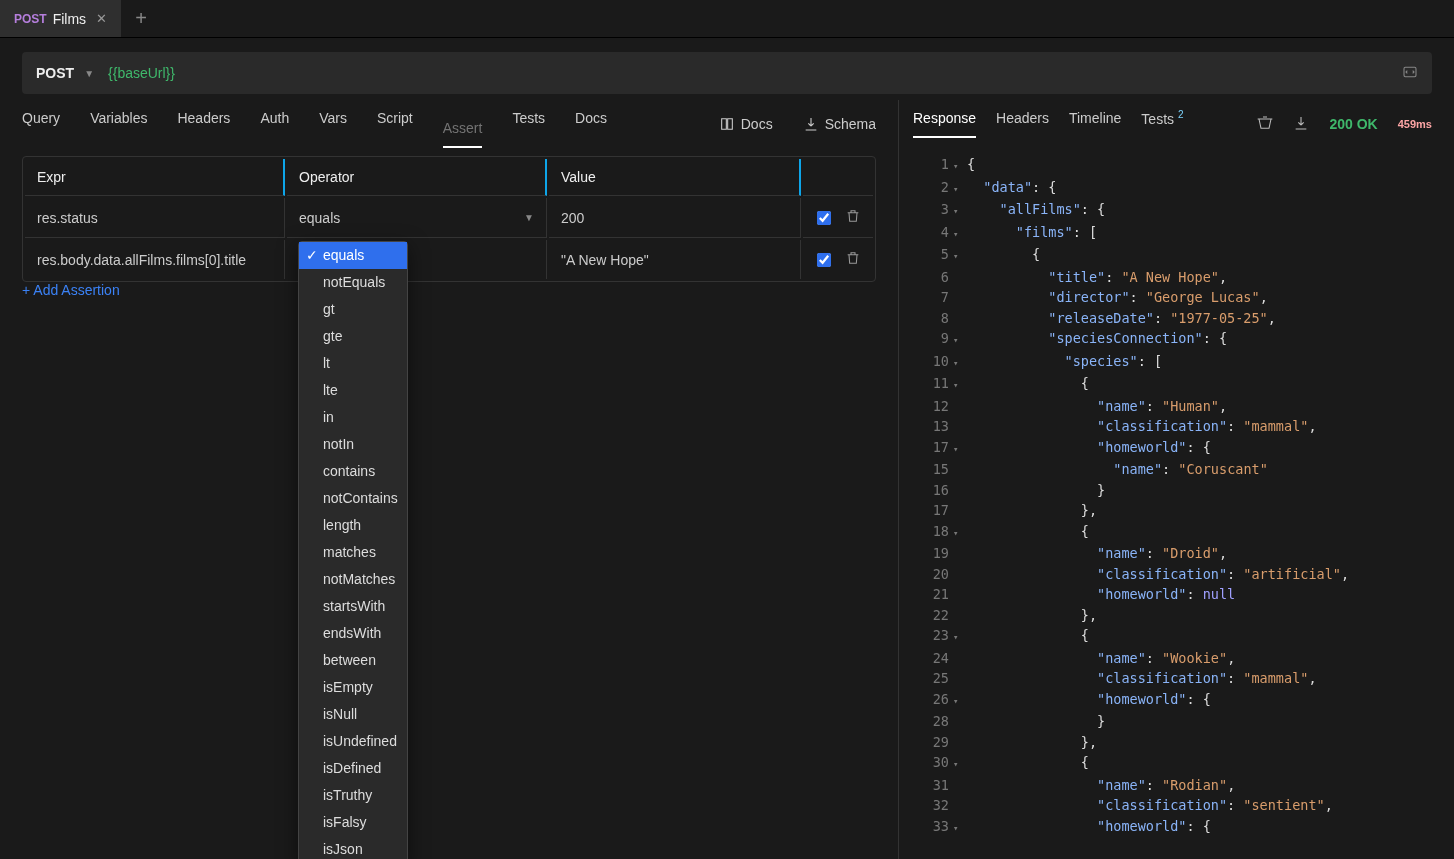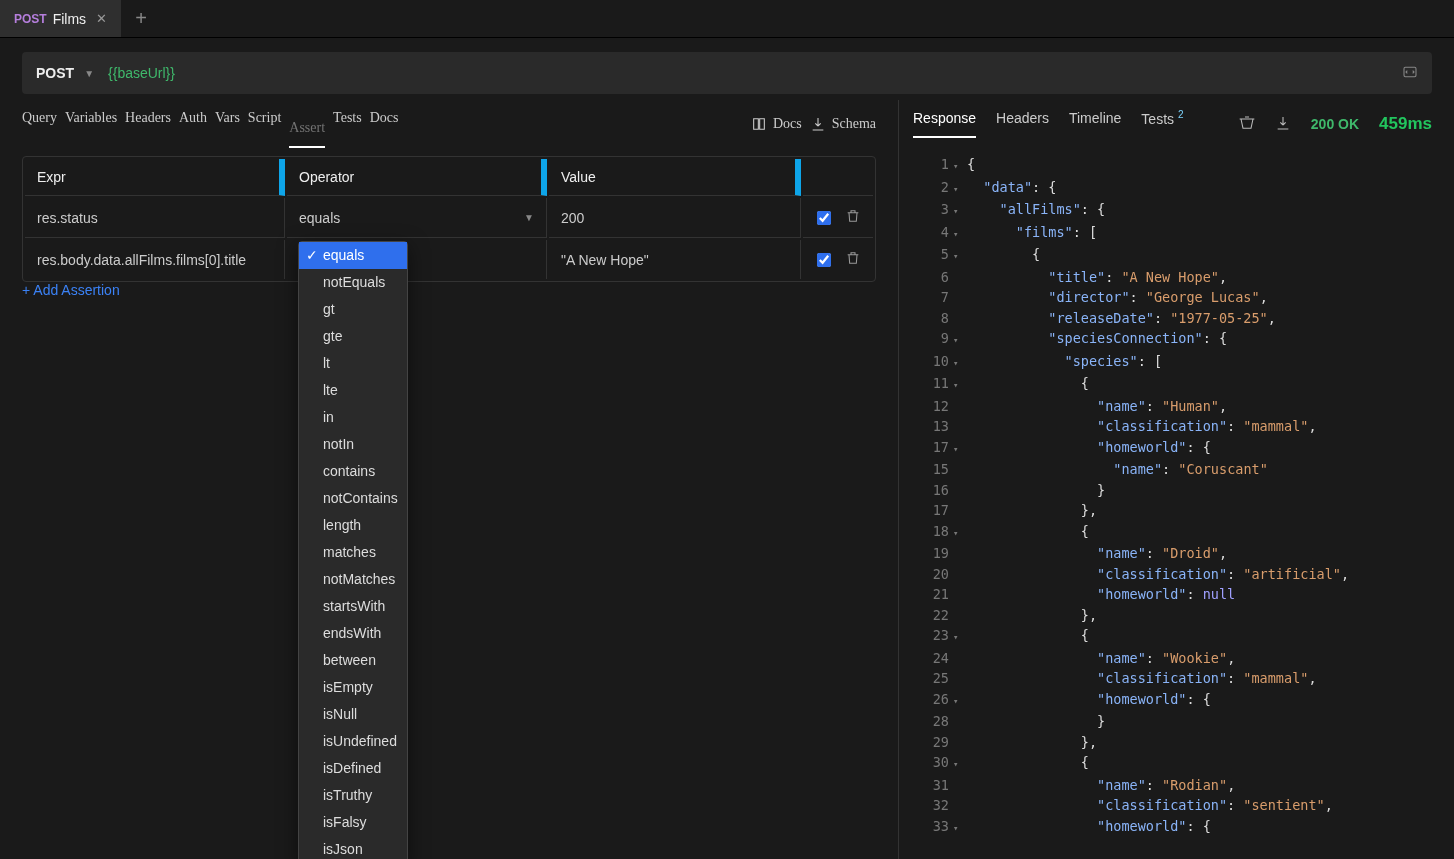--- a/index.html
+++ b/index.html
@@ -51,44 +51,44 @@
 .urlrow .url { color:#3fb86b; margin-left: 14px; flex:1; }
 .urlrow .codeicon { color:#888; }
 .split {
   display: flex;
   margin-top: 6px;
   height: calc(100% - 100px);
 }
 .leftpane { flex:1; border-right:1px solid #333; display:flex; flex-direction:column; padding: 0 22px; min-width:0;}
 .rightpane { width: 555px; display:flex; flex-direction:column; padding: 0 2px 0 14px;}
 .tabs2 {
-  display:flex; align-items:center; height:48px; gap:8px; border-bottom:1px solid transparent;font-family:Liberation Serif, serif;
+  display:flex; align-items:center; height:48px; gap:30px; border-bottom:1px solid transparent;
 }
 .tabs2 .tab2 { color:#ccc; cursor:pointer; padding-bottom:10px; border-bottom:2px solid transparent; }
 .tabs2 .tab2.active { color:#737373; border-bottom-color:#fff; font-weight:500;margin-top:20px;}
 .tabs2 .spacer { flex:1;}
 .tabs2 .rightlink { display:flex; align-items:center; gap:6px; color:#ccc; cursor:pointer;}
 .tabs2 .rightlink svg { width:16px;height:16px;}
 .rtabs { display:flex; align-items:center; height:48px; gap:20px;}
 .rtabs .rt { color:#ccc; cursor:pointer; padding-bottom:10px; border-bottom:2px solid transparent;}
 .rtabs .rt.active { color:#fff; border-bottom-color:#fff; font-weight:500;}
 .rtabs .sup { color:#7dd3fc; font-size:10px; vertical-align: super;}
 .rtabs .spacer{flex:1;}
 .rtabs .ic { color:#bbb; cursor:pointer;}
 .stat-ok { color:#3fb86b; font-weight:600;}
-.stat-time, .stat-size { color:#22c55e; font-weight:600; font-size:17px;}
+.stat-time, .stat-size { color:#fca5a5; font-weight:600; font-size:11px;}
 .asserttbl {
   margin-top:8px;
   border:1px solid #333;
   border-radius:4px;
   width:100%;
   table-layout:fixed;
 }
 .asserttbl .hd { background:transparent; }
-.asserttbl .hd td { color:#eee; padding:10px 12px; border-bottom:1px solid #333; border-right:6px solid #0ea5e9;}
+.asserttbl .hd td { color:#eee; padding:10px 12px; border-bottom:1px solid #333; border-right:2px solid #0ea5e9;}
 .asserttbl .hd td:last-child{border-right:none;}
 .asserttbl .row td { padding:10px 12px; border-bottom:1px solid #333; border-right:1px solid #333; color:#ccc;}
 .asserttbl .row td:last-child{border-right:none;}
 .asserttbl .row:last-child td{border-bottom:none;}
 .opcell { display:flex; align-items:center; justify-content:space-between;}
 .opcell .chev{color:#888;font-size:10px;}
 .actcell { display:flex; align-items:center; gap:14px; justify-content:flex-end;}
 .cb { width:14px;height:14px; accent-color:#2f6fed;}
 .trash { color:#999; cursor:pointer;}
 .addassert { color:#3b82f6; margin-top:0; cursor:pointer;}

